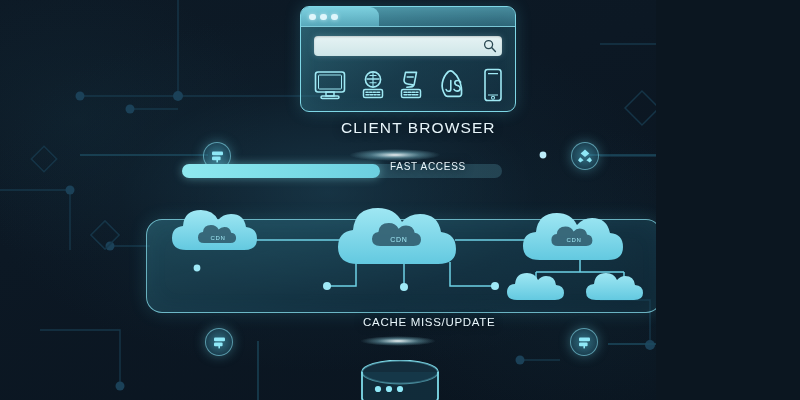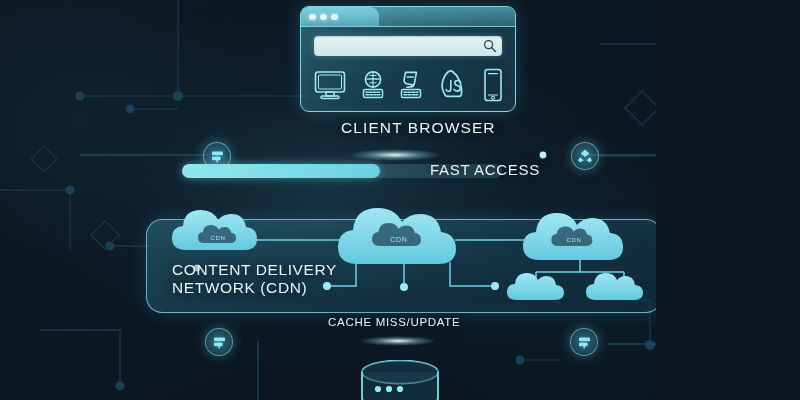--- a/index.html
+++ b/index.html
@@ -41,22 +41,22 @@
   #searchbar{
     position:absolute;left:13px;top:29px;width:188px;height:20px;border-radius:4px;
     background:linear-gradient(180deg,#e6f3f4,#cfe6e8);
     box-shadow:inset 0 1px 2px rgba(0,0,0,.18), 0 0 6px rgba(180,235,245,.25);
   }
   #icon-row{position:absolute;left:13px;top:58px;width:190px;height:40px;
     display:flex;align-items:center;justify-content:space-between;}
   #icon-row > span{display:block;line-height:0;}
   
   #client-browser-label{left:341px;top:119px;font-size:15.5px;}
-  #fast-access-label{left:390px;top:161px;font-size:15px;letter-spacing:.7px;margin-left:40px;}
-  #cache-label{left:328px;top:316px;font-size:11.5px;letter-spacing:.7px;}
+  #fast-access-label{left:390px;top:161px;font-size:10px;letter-spacing:.7px;}
+  #cache-label{left:363px;top:316px;font-size:11.5px;letter-spacing:.7px;}
   #cdn-title{left:172px;top:261px;font-size:15.5px;line-height:18px;letter-spacing:.6px;}
   
   #cdn-panel{
     position:absolute;left:146px;top:219px;width:514px;height:92px;
     border:1.4px solid rgba(136,223,238,.75);border-radius:16px;
     background:linear-gradient(165deg,rgba(45,110,128,.55),rgba(27,74,94,.45) 60%,rgba(20,58,76,.38));
     box-shadow:0 0 18px rgba(90,210,235,.16), inset 0 0 26px rgba(120,225,245,.05);
   }
   
   #progress-track{
@@ -285,24 +285,20 @@
     <g>
       <path d="M517 300 q-10 0 -10 -8 q0 -7.6 8 -8 q1 -11 12 -11 q8 0 11 7
                q3.6 -4 8 -4 q9 0 10 9 q8 .6 8 8 q0 7 -9 7 Z" fill="url(#cg)"></path>
     </g>
     <g>
       <path d="M596 300 q-10 0 -10 -8 q0 -7.6 8 -8 q1 -11 12 -11 q8 0 11 7
                q3.6 -4 8 -4 q9 0 10 9 q8 .6 8 8 q0 7 -9 7 Z" fill="url(#cg)"></path>
     </g>
   </svg>
 
-  <div class="lbl" id="cdn-title">
-    <div>CONTENT DELIVERY</div>
-    <div>NETWORK (CDN)</div>
-  </div>
 
   <svg style="position:absolute;left:0;top:0;" width="800" height="400" viewBox="0 0 800 400">
     <line x1="232" y1="341" x2="578" y2="341" stroke="url(#glowline)" stroke-width="1.6"></line>
     <ellipse cx="398" cy="341" rx="38" ry="5" fill="url(#sparkle)"></ellipse>
     <path d="M258 341 V400" stroke="#1d4a5e" stroke-width="1.3" fill="none"></path>
     <path d="M608 344 H660 V400" stroke="#1d4a5e" stroke-width="1.3" fill="none"></path>
   </svg>
 
   <div class="lbl" id="cache-label">CACHE MISS/UPDATE</div>
 

